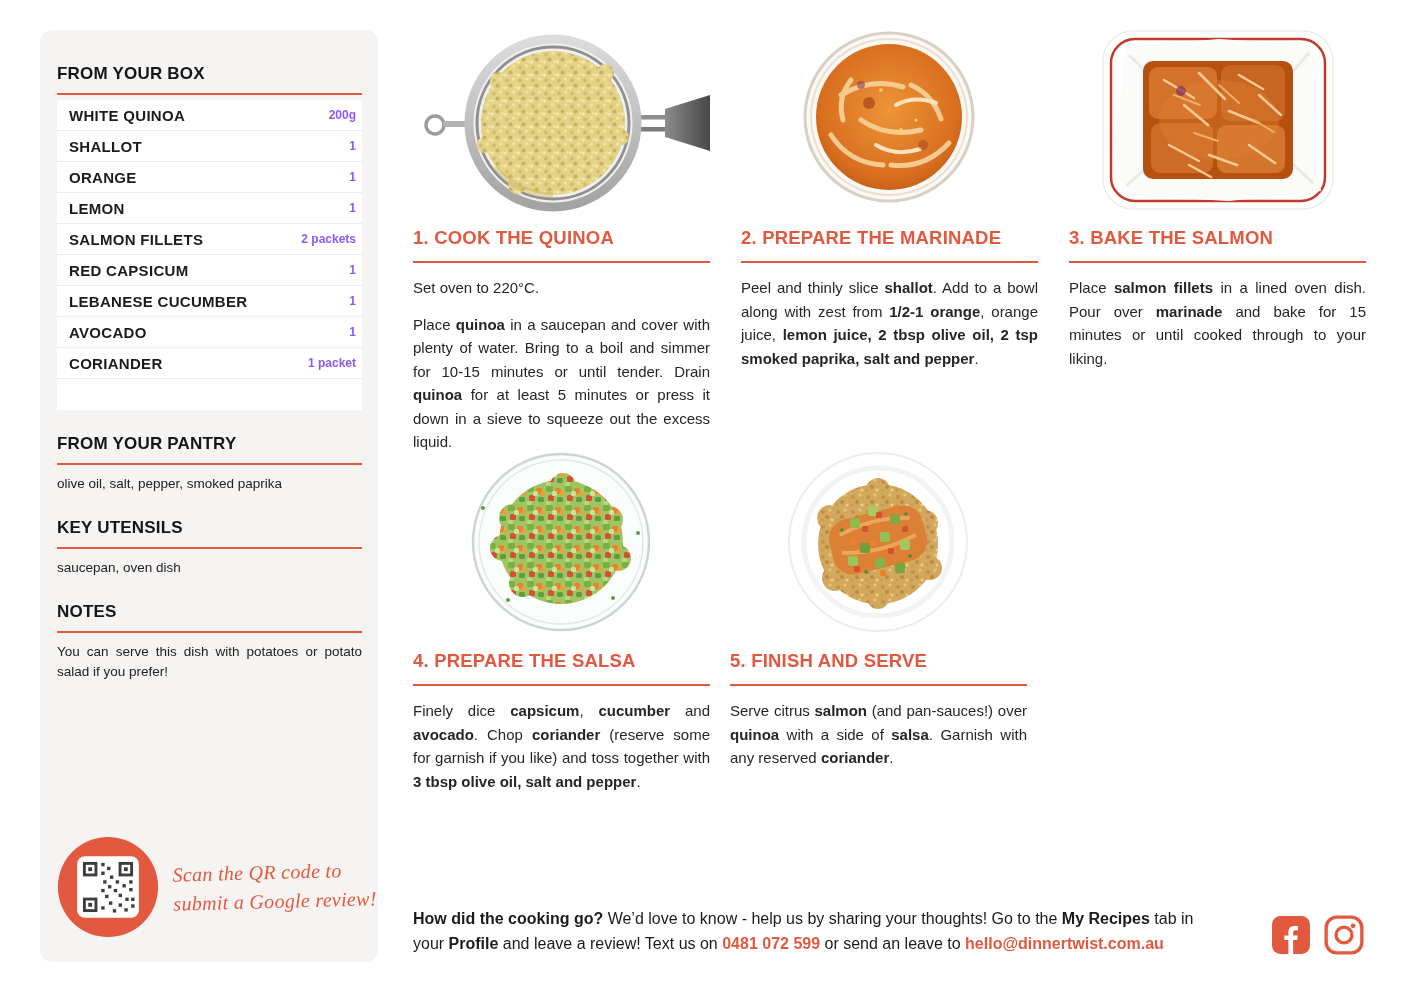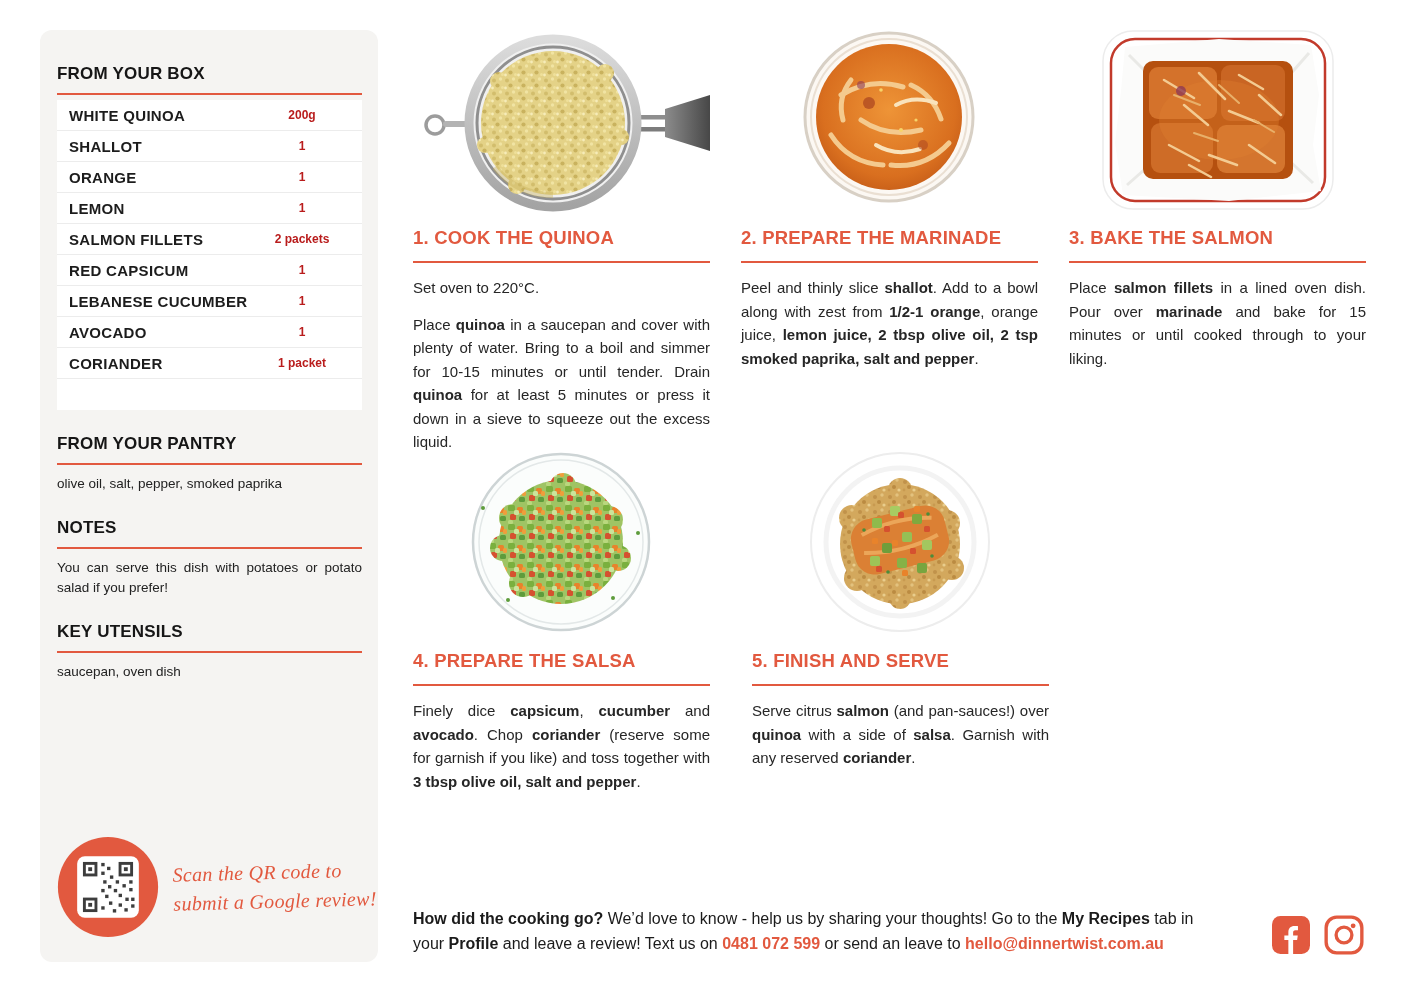--- a/index.html
+++ b/index.html
@@ -14,30 +14,30 @@
     background:var(--sb);border-radius:12px;padding:26px 16px 0 17px;}
   .sb-title{font-size:17px;font-weight:700;letter-spacing:.2px;margin:0;
     padding-bottom:9px;border-bottom:2px solid var(--accent);color:#161616;}
   .sb-section{margin-top:24px}
   .sb-section.first{margin-top:8px}
   .box-card{background:#fff;margin-top:5px}
   .box-row{display:flex;align-items:center;justify-content:space-between;
     height:31px;padding:0 6px 0 12px;border-bottom:1px solid #ECECEC;}
   .box-row:last-child{border-bottom:none}
   .box-name{font-size:15px;font-weight:700;letter-spacing:.3px;color:#1c1c1c}
-  .box-qty{font-size:12px;font-weight:700;width:108px;text-align:center;color:#b91c1c}
+  .box-qty{font-size:12px;font-weight:700;width:108px;text-align:right;color:#8b5cf6}
   .sb-text{font-size:13.5px;line-height:20px;margin:9px 0 0;text-align:justify;color:#222}
   .qr-row{position:absolute;left:15px;bottom:22px;display:flex;align-items:center;gap:12px}
   .qr-badge{width:106px;height:106px;color:var(--accent)}
   .qr-caption{font-family:cursive;font-style:italic;color:var(--accent);
     font-size:20px;line-height:29px;transform:rotate(-1.5deg);letter-spacing:.3px;}
   
   .step{position:absolute;width:297px}
   #step1{left:413px;top:25px} #step2{left:741px;top:25px} #step3{left:1069px;top:25px}
-  #step4{left:413px;top:448px} #step5{left:752px;top:448px}
+  #step4{left:413px;top:448px} #step5{left:730px;top:448px}
   .photo{height:192px;display:flex;align-items:center;justify-content:center}
   .photo svg{display:block}
   .step-title{font-size:18.5px;font-weight:700;color:var(--accent);margin:10px 0 0;
     padding-bottom:12px;border-bottom:2px solid var(--accent);letter-spacing:.2px;}
   .step-p{font-size:15px;line-height:23.5px;text-align:justify;margin:13px 0 0;color:#262626}
   .b{font-weight:700}
   .accent{color:var(--accent)}
   
   .footer{position:absolute;left:413px;top:907px;font-size:16px;line-height:24.5px;color:#1b1b1b}
   .footer .fline{white-space:nowrap}
@@ -93,27 +93,27 @@
         </div>
       </div>
   </div>
 
   <div class="sb-section">
     <h2 class="sb-title">FROM YOUR PANTRY</h2>
     <p class="sb-text">olive oil, salt, pepper, smoked paprika</p>
   </div>
 
   <div class="sb-section">
+    <h2 class="sb-title">KEY UTENSILS</h2>
+    <p class="sb-text">saucepan, oven dish</p>
+  </div>
+
+  <div class="sb-section">
     <h2 class="sb-title">NOTES</h2>
     <p class="sb-text">You can serve this dish with potatoes or potato salad if you prefer!</p>
-  </div>
-
-  <div class="sb-section">
-    <h2 class="sb-title">KEY UTENSILS</h2>
-    <p class="sb-text">saucepan, oven dish</p>
   </div>
 
   <div class="qr-row">
     <div class="qr-badge">
       <svg viewBox="0 0 110 110" width="106" height="106">
         <circle cx="55" cy="55" r="52" fill="currentColor"></circle>
         <rect x="23" y="23" width="64" height="64" rx="8" fill="#ffffff"></rect>
         <g fill="#3D3D3D">
           <rect x="29" y="29" width="15" height="15"></rect>
             <rect x="66" y="29" width="15" height="15"></rect>

